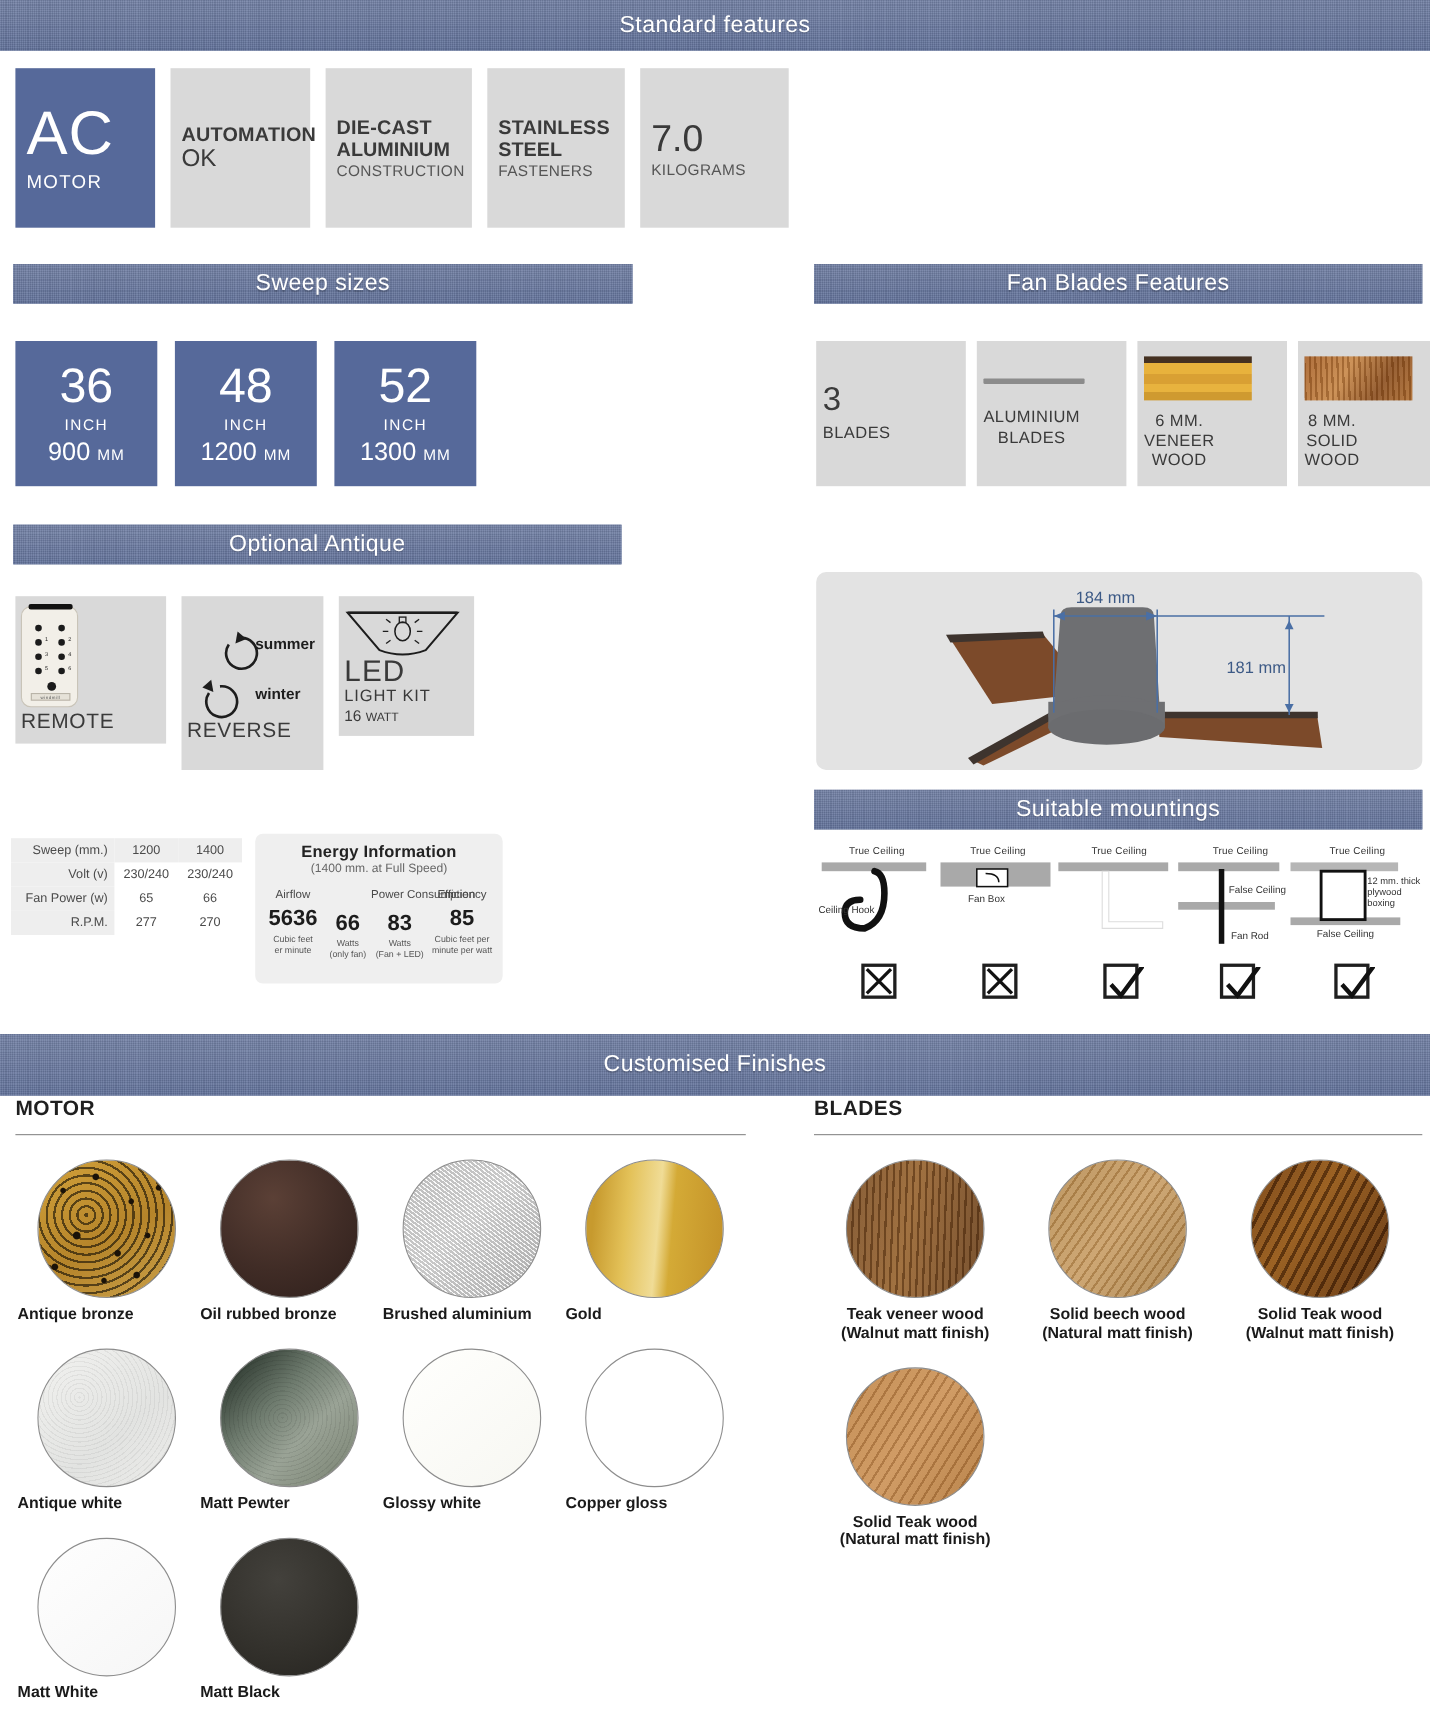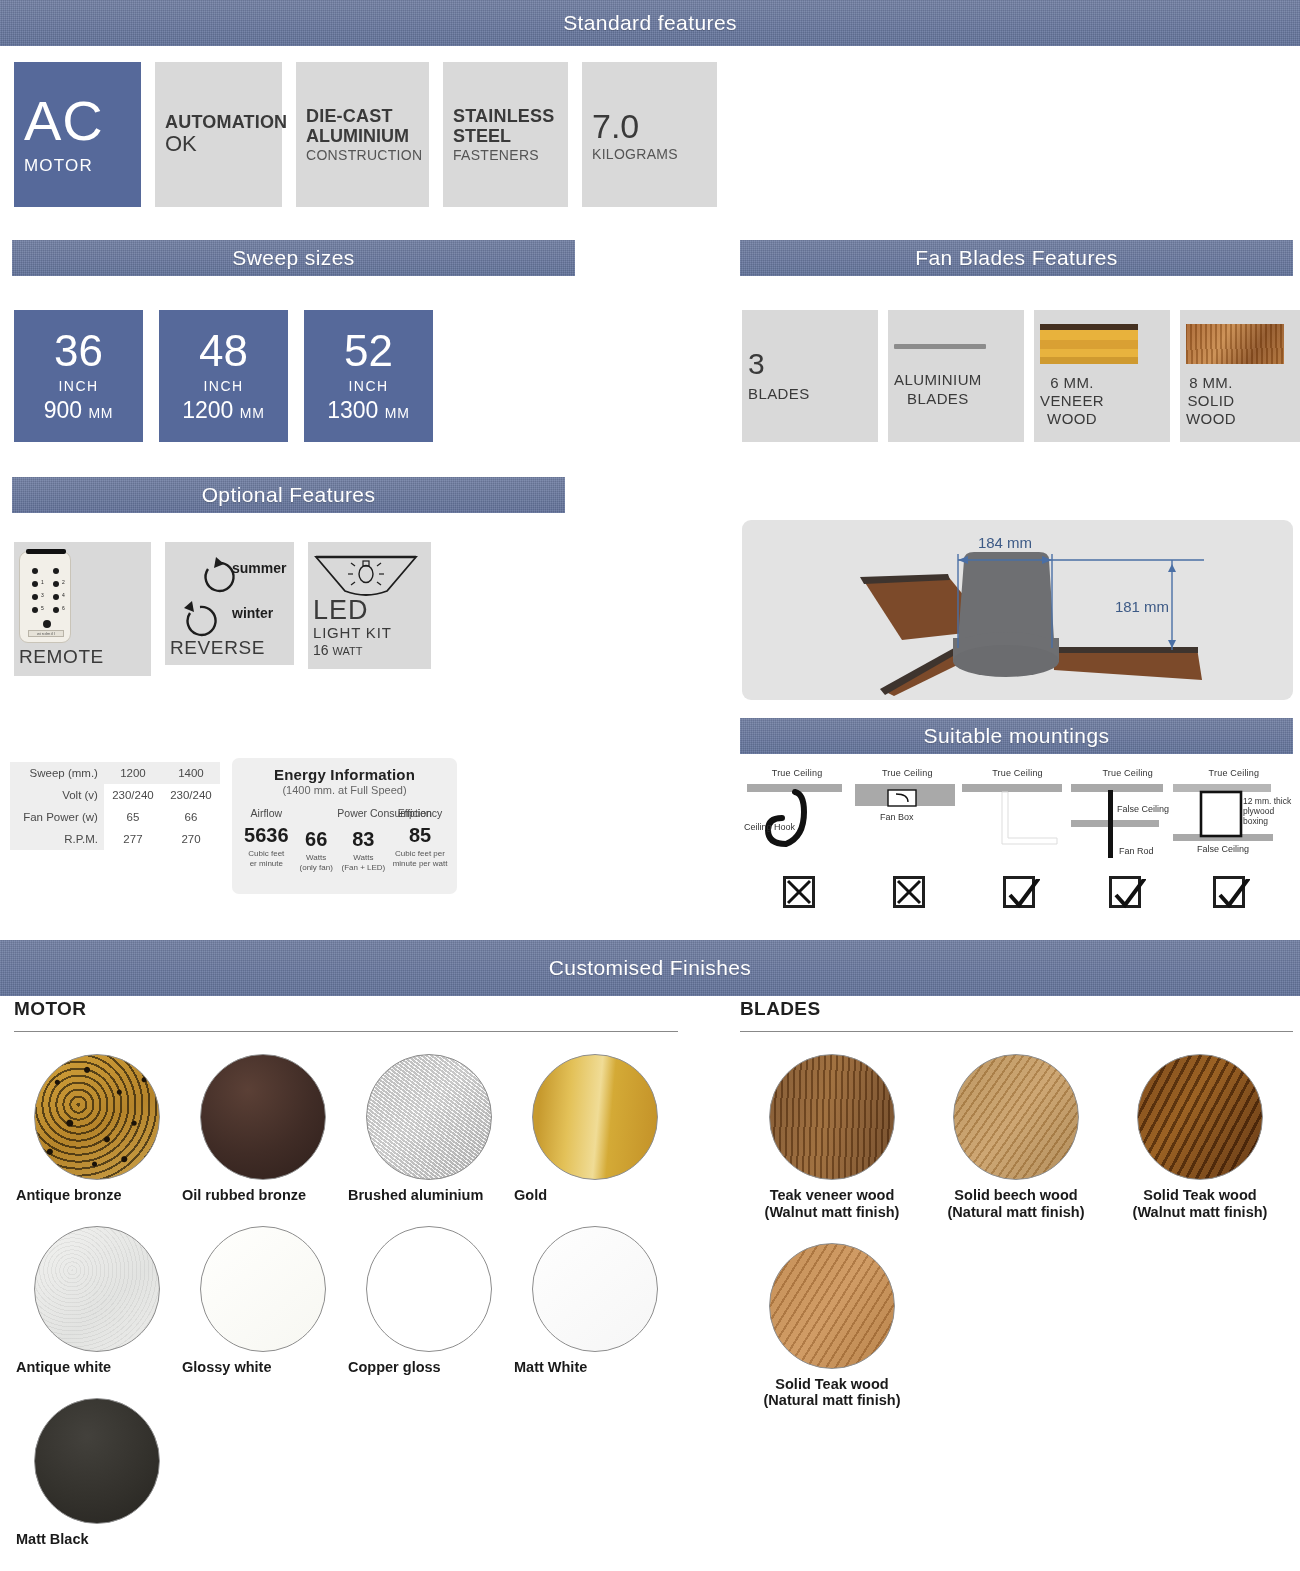--- a/index.html
+++ b/index.html
@@ -75,21 +75,21 @@
   .solid-swatch{ width:98px; height:40px; margin-bottom:10px;
     background:
       repeating-linear-gradient(88deg, rgba(90,45,12,.30) 0 2px, rgba(255,255,255,.08) 2px 5px),
       linear-gradient(120deg,#a8632c,#c98a4b 38%,#8e5324 70%,#b06f33);}
 
   
   #opt-row{ position:absolute; left:14px; top:542px; display:flex; gap:14px; align-items:flex-start;}
   .opt-card{ padding:5px; }
   .opt-card .cap{ font-size:19px; letter-spacing:.6px; color:#3a3a3a;}
   .opt-remote{ width:137px; height:134px; }
-  .opt-rev{ width:129px; height:123px; }
+  .opt-rev{ width:129px; height:158px; }
   .opt-led{ width:123px; height:127px; }
   .remote-body{
     width:52px; height:92px; background:#f2efe8; border:1px solid #c9c4b8;
     border-radius:9px; position:relative; margin-bottom:3px;
   }
   .remote-top{ position:absolute; left:6px; top:-3px; width:40px; height:5px; background:#111; border-radius:2px;}
   .rbtn{ position:absolute; width:6px; height:6px; background:#1b1b1b; border-radius:50%;}
   .rnum{ position:absolute; font-size:5px; color:#222; }
   .rlogo{ position:absolute; left:8px; bottom:5px; width:36px; height:7px; background:#e6e2d8;
     border:1px solid #b9b4a8; font-size:4px; text-align:center; line-height:6px; color:#555; letter-spacing:.5px;}
@@ -263,21 +263,21 @@
   </div>
   <div class="gcard bf-card">
     <div class="solid-swatch"></div>
     <div class="lbl" style="white-space:pre-line">8 MM.
 SOLID
 WOOD</div>
   </div>
 </div>
 
 <div class="banner" style="position:absolute;left:12px;top:477px;width:553px;height:36px;">
-  <span>Optional Features</span>
+  <span>Optional Antique</span>
 </div>
 
 <div id="opt-row">
 
   <div class="gcard opt-card opt-remote">
     <div class="remote-body">
       <div class="remote-top"></div>
       <div class="rbtn" style="left:12px;top:16px"></div>
         <div class="rbtn" style="left:33px;top:16px"></div>
       <div class="rbtn" style="left:12px;top:29px"></div>
@@ -530,20 +530,24 @@
       </div>
       <div class="sw-item">
         <div class="sw-circle fx-gold"></div>
         <div class="sw-label" style="white-space: pre-line;">Gold</div>
       </div>
       <div class="sw-item">
         <div class="sw-circle fx-antique-white"></div>
         <div class="sw-label" style="white-space: pre-line;">Antique white</div>
       </div>
       <div class="sw-item">
+        <div class="sw-circle fx-matt-pewter"></div>
+        <div class="sw-label" style="white-space: pre-line;">Matt Pewter</div>
+      </div>
+      <div class="sw-item">
         <div class="sw-circle fx-glossy-white"></div>
         <div class="sw-label" style="white-space: pre-line;">Glossy white</div>
       </div>
       <div class="sw-item">
         <div class="sw-circle fx-copper"></div>
         <div class="sw-label" style="white-space: pre-line;">Copper gloss</div>
       </div>
       <div class="sw-item">
         <div class="sw-circle fx-matt-white"></div>
         <div class="sw-label" style="white-space: pre-line;">Matt White</div>

